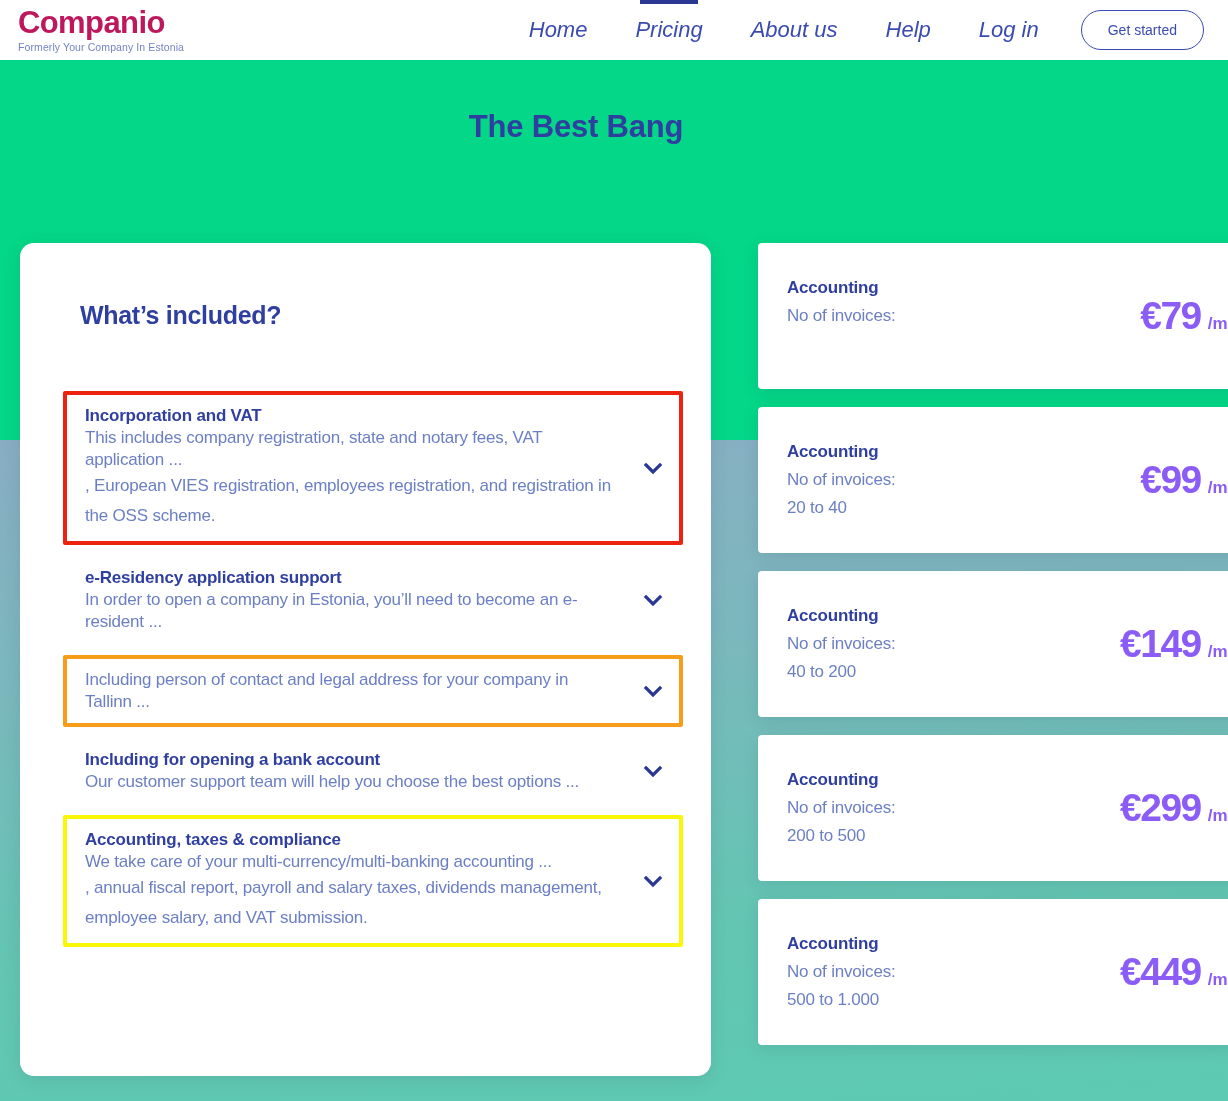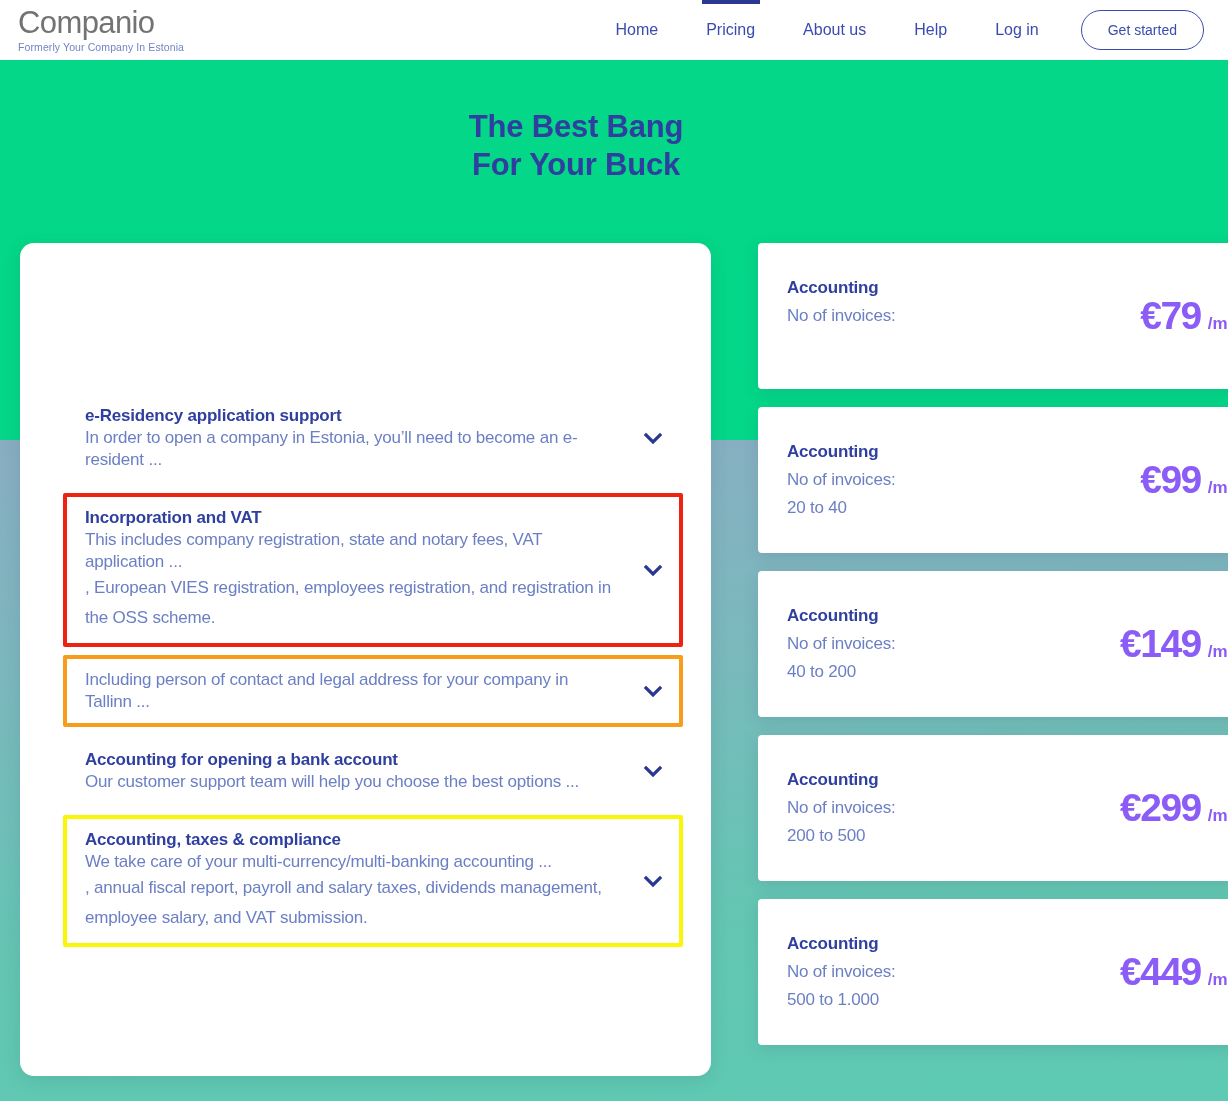--- a/index.html
+++ b/index.html
@@ -15,34 +15,34 @@
 
   
   .header {
     position: absolute; top: 0; left: 0;
     width: 1228px; height: 60px;
     background: #ffffff;
     z-index: 40;
   }
   .logo-wrap { position: absolute; left: 18px; top: 6px; }
   .logo-name {
-    font-size: 31px; font-weight: 400; color: #737373;
+    font-size: 31px; font-weight: 700; color: #be185d;
     letter-spacing: -0.6px; line-height: 34px;
   }
   .logo-sub {
     font-size: 10.5px; color: #7384c4; letter-spacing: .1px;
     line-height: 13px; margin-top: 1px;
   }
   .nav {
     position: absolute; right: 14px; top: 0; height: 60px;
     display: flex; align-items: center; gap: 0px;
   }
   .nav-link {
-    font-size: 16px; color: #3a4bb0; padding: 0 24px;
-    line-height: 60px; cursor: pointer; white-space: nowrap;
+    font-size: 22px; color: #3a4bb0; padding: 0 24px;
+    line-height: 60px; cursor: pointer; white-space: nowrap; font-style: italic;
   }
   .nav-link.active-marker { position: relative; }
   .nav-link.active-marker::before {
     content: ""; position: absolute; top: 0; left: 50%;
     transform: translateX(-50%);
     width: 58px; height: 4px; background: #2a3894;
   }
   .btn-started {
     margin-left: 18px; margin-right: 10px;
     border: 1.5px solid #3a4bb0; border-radius: 26px;
@@ -162,51 +162,51 @@
       <div class="nav-link">About us</div>
       <div class="nav-link">Help</div>
       <div class="nav-link">Log in</div>
       <button class="btn-started">Get started</button>
   </div>
 </div>
 
 <div class="hero">
   <h1>
     <span>The Best Bang</span><br>
-    <span>For Your Buck</span>
   </h1>
 </div>
 
 <div class="main">
 
   <div class="included-card">
+    <div class="included-title">What’s included?</div>
     <div class="acc-list" id="acc-list">
-        <div class="acc-item">
-          <div class="acc-title">e-Residency application support</div>
-          <div class="acc-desc">In order to open a company in Estonia, you’ll need to become an e-resident ...</div>
-          <span class="chev"><svg viewBox="0 0 24 24" width="24" height="24" aria-hidden="true">
-              <path d="M5 9 L12 16 L19 9" fill="none" stroke="#2a3894" stroke-width="3.2" stroke-linecap="square" stroke-linejoin="miter"></path>
-            </svg></span>
-        </div>
         <div class="acc-item hl-red">
           <div class="acc-title">Incorporation and VAT</div>
           <div class="acc-desc">This includes company registration, state and notary fees, VAT application ...</div>
           <div class="acc-extra">, European VIES registration, employees registration, and registration in the OSS scheme.</div>
           <span class="chev"><svg viewBox="0 0 24 24" width="24" height="24" aria-hidden="true">
               <path d="M5 9 L12 16 L19 9" fill="none" stroke="#2a3894" stroke-width="3.2" stroke-linecap="square" stroke-linejoin="miter"></path>
             </svg></span>
         </div>
+        <div class="acc-item">
+          <div class="acc-title">e-Residency application support</div>
+          <div class="acc-desc">In order to open a company in Estonia, you’ll need to become an e-resident ...</div>
+          <span class="chev"><svg viewBox="0 0 24 24" width="24" height="24" aria-hidden="true">
+              <path d="M5 9 L12 16 L19 9" fill="none" stroke="#2a3894" stroke-width="3.2" stroke-linecap="square" stroke-linejoin="miter"></path>
+            </svg></span>
+        </div>
         <div class="acc-item hl-orange">
           <div class="acc-desc">Including person of contact and legal address for your company in Tallinn ...</div>
           <span class="chev"><svg viewBox="0 0 24 24" width="24" height="24" aria-hidden="true">
               <path d="M5 9 L12 16 L19 9" fill="none" stroke="#2a3894" stroke-width="3.2" stroke-linecap="square" stroke-linejoin="miter"></path>
             </svg></span>
         </div>
         <div class="acc-item">
-          <div class="acc-title">Accounting for opening a bank account</div>
+          <div class="acc-title">Including for opening a bank account</div>
           <div class="acc-desc">Our customer support team will help you choose the best options ...</div>
           <span class="chev"><svg viewBox="0 0 24 24" width="24" height="24" aria-hidden="true">
               <path d="M5 9 L12 16 L19 9" fill="none" stroke="#2a3894" stroke-width="3.2" stroke-linecap="square" stroke-linejoin="miter"></path>
             </svg></span>
         </div>
         <div class="acc-item hl-yellow">
           <div class="acc-title">Accounting, taxes &amp; compliance</div>
           <div class="acc-desc">We take care of your multi-currency/multi-banking accounting ...</div>
           <div class="acc-extra">, annual fiscal report, payroll and salary taxes, dividends management, employee salary, and VAT submission.</div>
           <span class="chev"><svg viewBox="0 0 24 24" width="24" height="24" aria-hidden="true">

